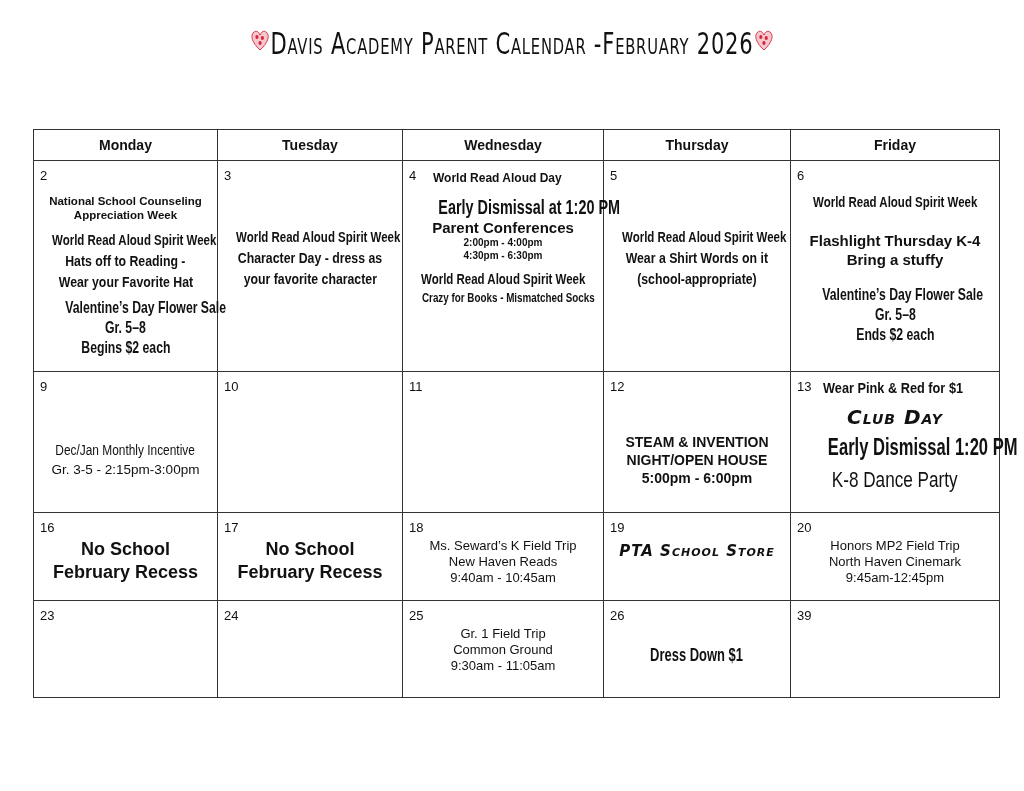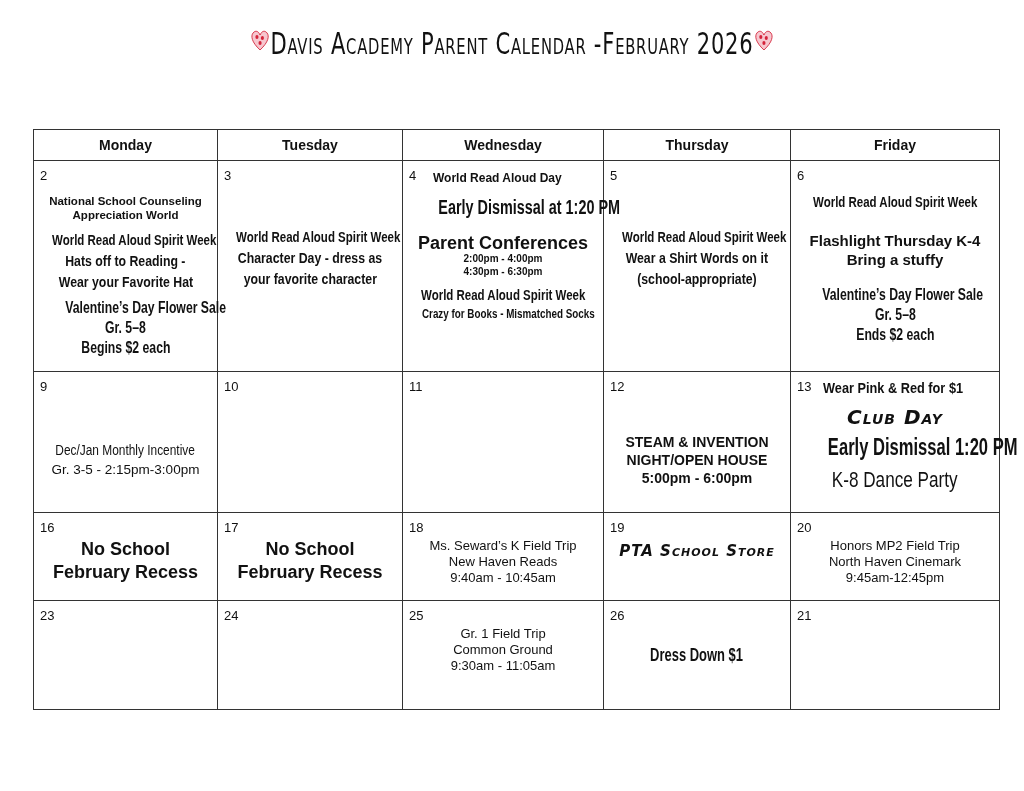--- a/index.html
+++ b/index.html
@@ -48,21 +48,21 @@
     <th>Wednesday</th>
     <th>Thursday</th>
     <th>Friday</th>
   </tr>
 
   <tr style="height:211px">
     <td>
       <span class="daynum">2</span>
       <div style="padding-top:33px">
         <span class="ev b" style="font-size:11.5px;line-height:14px">National School Counseling</span>
-        <span class="ev b" style="font-size:11.5px;line-height:14px">Appreciation  World</span>
+        <span class="ev b" style="font-size:11.5px;line-height:14px">Appreciation  Week</span>
         <span class="ev" style="margin-top:8px;font-size:14px;line-height:20px"><span class="narrowbold">World Read Aloud Spirit Week</span></span>
         <span class="ev" style="font-size:15px;line-height:21px"><span class="narrowbold">Hats off to Reading -</span></span>
         <span class="ev" style="font-size:15px;line-height:21px"><span class="narrowbold">Wear your Favorite Hat</span></span>
         <span class="ev" style="margin-top:6px;font-size:17px;line-height:20px"><span class="vnarrow">Valentine’s Day Flower Sale</span></span>
         <span class="ev" style="font-size:17px;line-height:20px"><span class="vnarrow">Gr. 5–8</span></span>
         <span class="ev" style="font-size:17px;line-height:20px"><span class="vnarrow">Begins $2 each</span></span>
       </div>
     </td>
     <td>
       <span class="daynum">3</span>
@@ -70,21 +70,21 @@
         <span class="ev" style="font-size:14px;line-height:20px"><span class="narrowbold">World Read Aloud Spirit Week</span></span>
         <span class="ev" style="font-size:15px;line-height:21px"><span class="narrowbold">Character Day - dress as</span></span>
         <span class="ev" style="font-size:15px;line-height:21px"><span class="narrowbold">your favorite character</span></span>
       </div>
     </td>
     <td>
       <span class="daynum">4</span>
       <span class="b" style="position:absolute;left:30px;top:10px;font-size:12px">World Read Aloud Day</span>
       <div style="padding-top:34px">
         <span class="ev" style="font-size:20px;line-height:24px"><span class="vnarrow">Early Dismissal at 1:20 PM</span></span>
-        <span class="ev b" style="margin-top:16px;font-size:18px;line-height:17px">Parent Conferences</span>
+        <span class="ev b" style="margin-top:0;font-size:15px;line-height:17px">Parent Conferences</span>
         <span class="ev b" style="font-size:10px;line-height:13px">2:00pm - 4:00pm</span>
         <span class="ev b" style="font-size:10px;line-height:13px">4:30pm - 6:30pm</span>
         <span class="ev" style="margin-top:7px;font-size:14px;line-height:20px"><span class="narrowbold">World Read Aloud Spirit Week</span></span>
         <span class="ev" style="font-size:12px;line-height:18px"><span class="narrowbold">Crazy for Books - Mismatched Socks</span></span>
       </div>
     </td>
     <td>
       <span class="daynum">5</span>
       <div style="padding-top:66px">
         <span class="ev" style="font-size:14px;line-height:20px"><span class="narrowbold">World Read Aloud Spirit Week</span></span>
@@ -170,21 +170,21 @@
     <td>
       <span class="daynum">20</span>
       <div style="padding-top:25px">
         <span class="ev" style="font-size:13px;line-height:16px">Honors MP2 Field Trip</span>
         <span class="ev" style="font-size:13px;line-height:16px">North Haven Cinemark</span>
         <span class="ev" style="font-size:13px;line-height:16px">9:45am-12:45pm</span>
       </div>
     </td>
   </tr>
 
-  <tr style="height:109px">
+  <tr style="height:97px">
     <td>
           <span class="daynum">23</span>
         </td>
     <td>
           <span class="daynum">24</span>
         </td>
     <td>
       <span class="daynum">25</span>
       <div style="padding-top:25px">
         <span class="ev" style="font-size:13px;line-height:16px">Gr. 1 Field Trip</span>
@@ -192,17 +192,17 @@
         <span class="ev" style="font-size:13px;line-height:16px">9:30am - 11:05am</span>
       </div>
     </td>
     <td>
       <span class="daynum">26</span>
       <div style="padding-top:42px">
         <span class="ev" style="font-size:18px;line-height:24px"><span class="vnarrow">Dress Down $1</span></span>
       </div>
     </td>
     <td>
-          <span class="daynum">21</span>
+          <span class="daynum">39</span>
         </td>
   </tr>
 </tbody>
   </table>
 
 </body></html>

